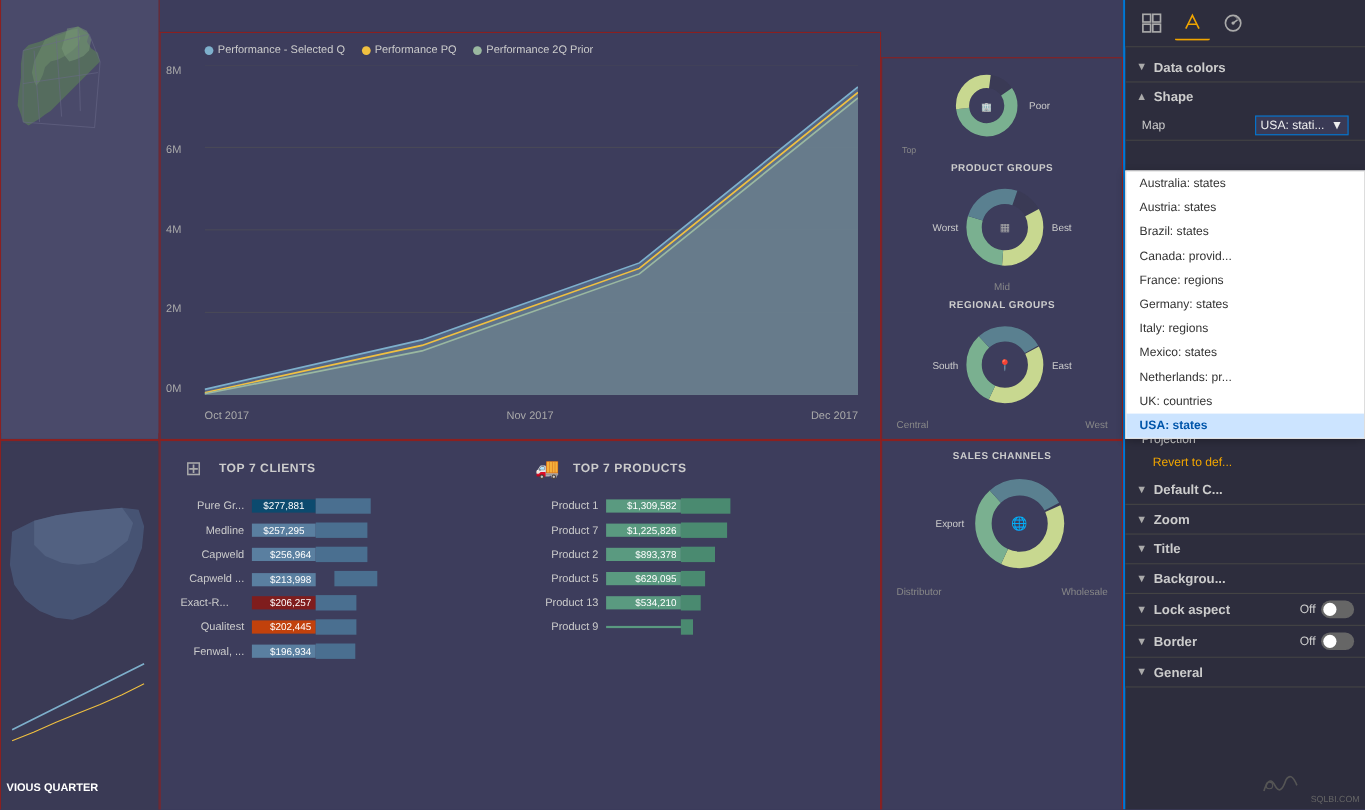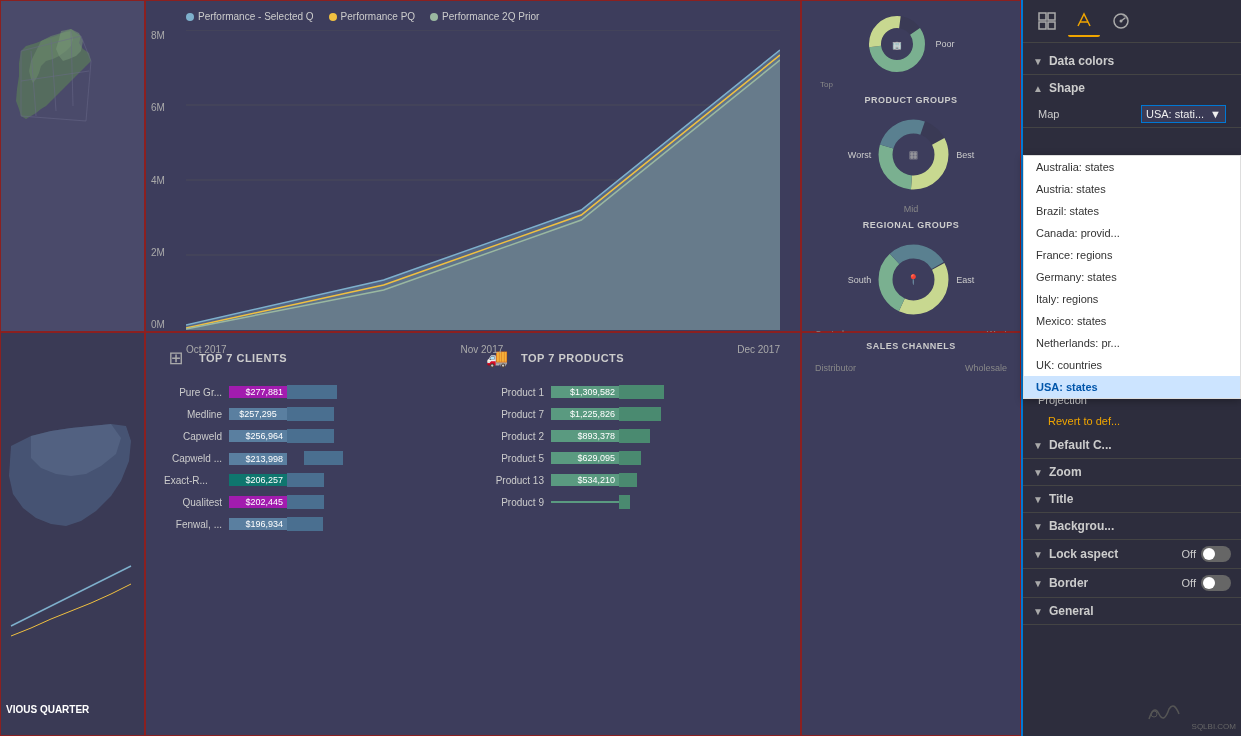--- a/index.html
+++ b/index.html
@@ -17,21 +17,22 @@
       flex: 1;
       display: flex;
       flex-direction: column;
       background: #3d3d5c;
       position: relative;
     }
 
     
     .top-row {
       display: flex;
-      height: 332px;
+      height: 400px;
+      align-items: flex-end;
     }
 
     
     .map-section {
       width: 145px;
       background: #3a3a55;
       border: 1px solid #8b2020;
       position: relative;
       overflow: hidden;
     }
@@ -538,21 +539,21 @@
         <div class="table-header-row">
           <div class="table-icon">⊞</div>
           <div class="table-title">TOP 7 CLIENTS</div>
         </div>
         <table class="data-table">
           <tbody id="clients-tbody">
               <tr>
     <td style="color:#ccc;font-size:10px;text-align:right;padding-right:4px;width:65px;">Pure Gr...</td>
     <td>
       <div style="display:flex;align-items:center;gap:0;">
-        <div style="background:#a21caf;color:#fff;font-size:9px;padding:1px 4px;min-width:58px;text-align:right;">$277,881</div>
+        <div style="background:#0c4a6e;color:#fff;font-size:9px;padding:1px 4px;min-width:58px;text-align:center;">$277,881</div>
         <div style="height:14px;background:#4a6f90;width:50px;"></div>
       </div>
     </td>
   </tr>
               <tr>
     <td style="color:#ccc;font-size:10px;text-align:right;padding-right:4px;width:65px;">Medline</td>
     <td>
       <div style="display:flex;align-items:center;gap:0;">
         <div style="background:#5a7fa0;color:#fff;font-size:9px;padding:1px 4px;min-width:58px;text-align:center;">$257,295</div>
         <div style="height:14px;background:#4a6f90;width:46.5px;"></div>
@@ -574,30 +575,30 @@
       <div style="display:flex;align-items:flex-end;gap:17px;">
         <div style="background:#5a7fa0;color:#fff;font-size:9px;padding:1px 4px;min-width:58px;text-align:right;">$213,998</div>
         <div style="height:14px;background:#4a6f90;width:38.5px;"></div>
       </div>
     </td>
   </tr>
               <tr>
     <td style="color:#ccc;font-size:10px;padding-right:4px;width:65px;">Exact-R...</td>
     <td>
       <div style="display:flex;align-items:center;gap:0;">
-        <div style="background:#0f766e;color:#fff;font-size:9px;padding:1px 4px;min-width:58px;text-align:right;">$206,257</div>
+        <div style="background:#7f1d1d;color:#fff;font-size:9px;padding:1px 4px;min-width:58px;text-align:right;">$206,257</div>
         <div style="height:14px;background:#4a6f90;width:37px;"></div>
       </div>
     </td>
   </tr>
               <tr>
     <td style="color:#ccc;font-size:10px;text-align:right;padding-right:4px;width:65px;">Qualitest</td>
     <td>
       <div style="display:flex;align-items:center;gap:0;">
-        <div style="background:#a21caf;color:#fff;font-size:9px;padding:1px 4px;min-width:58px;text-align:right;">$202,445</div>
+        <div style="background:#c2410c;color:#fff;font-size:9px;padding:1px 4px;min-width:58px;text-align:right;">$202,445</div>
         <div style="height:14px;background:#4a6f90;width:36.5px;"></div>
       </div>
     </td>
   </tr>
               <tr>
     <td style="color:#ccc;font-size:10px;text-align:right;padding-right:4px;width:65px;">Fenwal, ...</td>
     <td>
       <div style="display:flex;align-items:center;gap:0;">
         <div style="background:#5a7fa0;color:#fff;font-size:9px;padding:1px 4px;min-width:58px;text-align:right;">$196,934</div>
         <div style="height:14px;background:#4a6f90;width:35.5px;"></div>
@@ -671,20 +672,30 @@
   </tr>
             </tbody>
         </table>
       </div>
 
     </div>
 
     <div class="donuts-bottom">
       <div class="donut-group">
         <div class="donut-title">SALES CHANNELS</div>
+        <div style="display:flex;align-items:center;gap:5px;position:relative;">
+          <span style="font-size:9px;color:#ccc;">Export</span>
+          <svg width="90" height="90" viewBox="0 0 90 90">
+            <circle cx="45" cy="45" r="33" fill="none" stroke="#3a3a55" stroke-width="15"></circle>
+            <circle cx="45" cy="45" r="33" fill="none" stroke="#c8d890" stroke-width="15" stroke-dasharray="80 127" stroke-dashoffset="14"></circle>
+            <circle cx="45" cy="45" r="33" fill="none" stroke="#7ab090" stroke-width="15" stroke-dasharray="65 142" stroke-dashoffset="-66"></circle>
+            <circle cx="45" cy="45" r="33" fill="none" stroke="#5a8090" stroke-width="15" stroke-dasharray="60 147" stroke-dashoffset="-131"></circle>
+            <text x="45" y="49" text-anchor="middle" fill="#aaa" font-size="12">🌐</text>
+          </svg>
+        </div>
         <div style="display:flex;justify-content:space-between;width:100%;padding:0 5px;">
           <span style="font-size:9px;color:#888;">Distributor</span>
           <span style="font-size:9px;color:#888;">Wholesale</span>
         </div>
       </div>
     </div>
 
   </div>
 </div>
 

